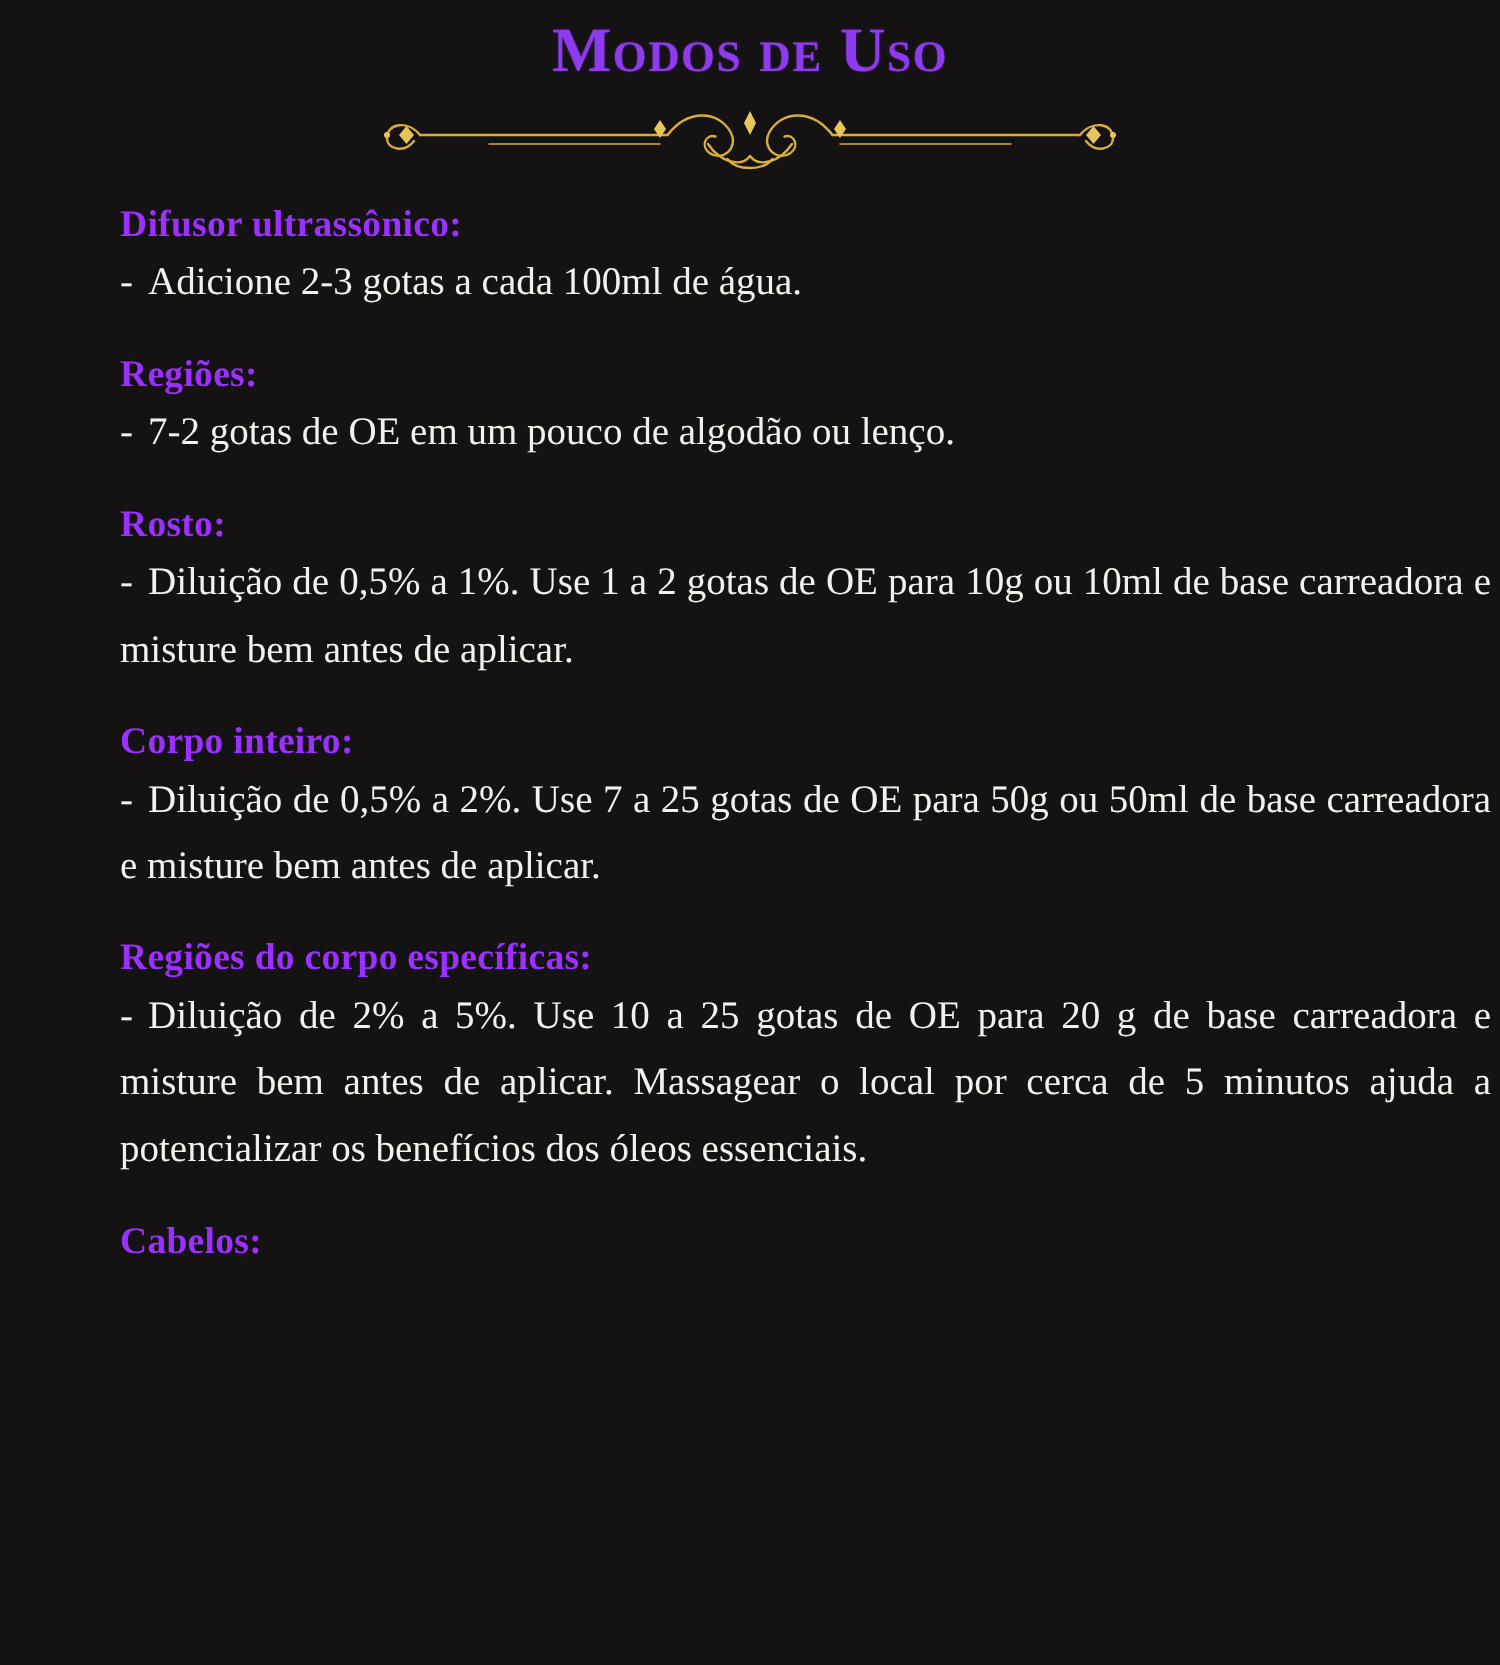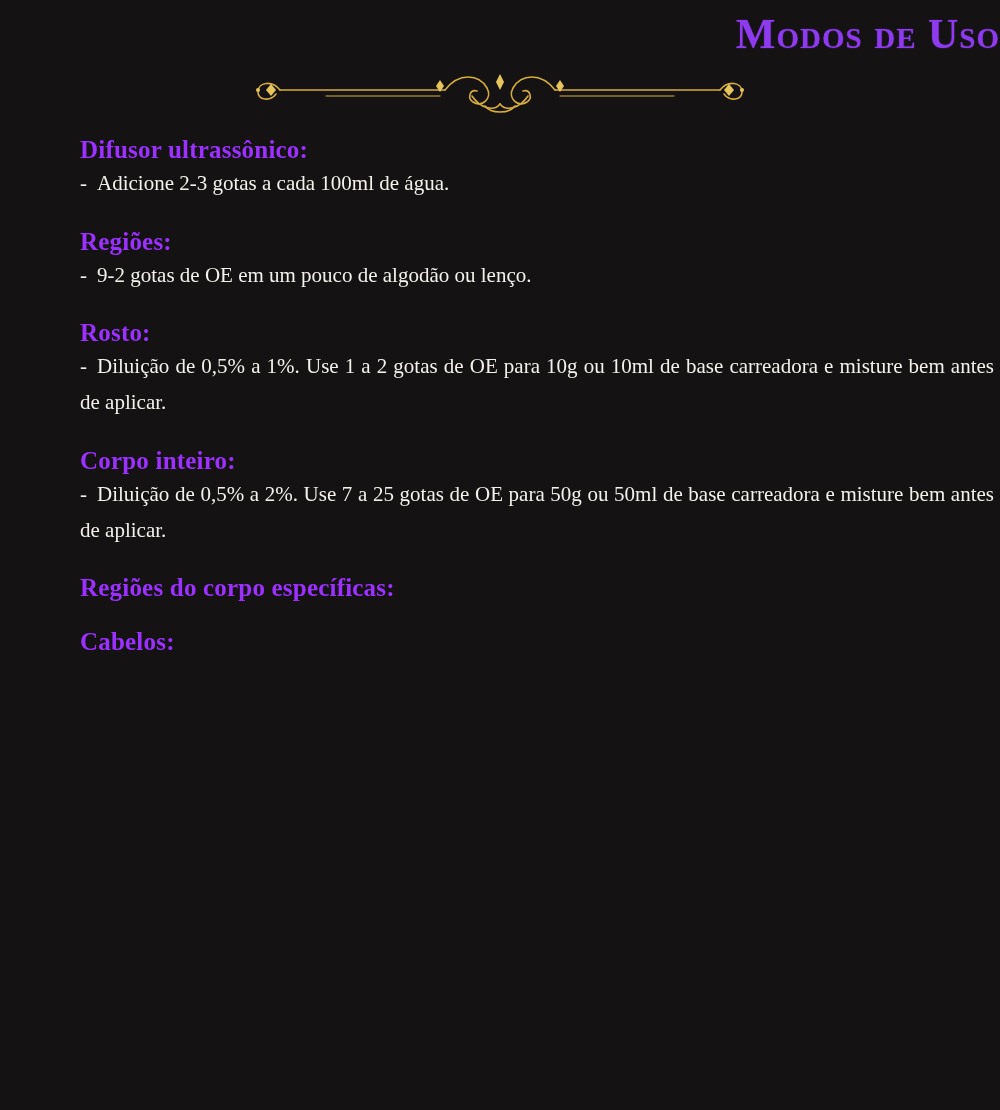--- a/index.html
+++ b/index.html
@@ -31,21 +31,20 @@
   }
   .title {
     font-family: "Liberation Serif", serif;
     font-variant: small-caps;
     font-size: 42px;
     letter-spacing: 1px;
     color: #8e3bf0;
     line-height: 1.05;
     margin: 0;
     text-shadow: 0 0 2px rgba(142,59,240,.4);
-    text-align: right;
   }
 
   .divider-wrap {
     margin-top: 6px;
     display: flex;
     justify-content: center;
     align-items: center;
     height: 58px;
   }
   .divider-wrap svg { display:block; }
@@ -64,21 +63,21 @@
     font-family: "Liberation Serif", serif;
     font-weight: bold;
     font-size: 25px;
     color: #9b30ff;
     margin: 0 0 2px 80px;
     letter-spacing: .2px;
   }
 
   .sec-body {
     font-family: "Liberation Serif", serif;
-    font-size: 21px;
+    font-size: 26px;
     line-height: 1.7;
     color: #f4f1ec;
     margin: 0;
     padding: 0 0 0 80px;
     text-align: justify;
     text-justify: inter-word;
     white-space: normal;
   }
   .sec-body.nowrapline {
     text-align: left;
@@ -130,35 +129,36 @@
 
   <div class="content">
 
     <section class="section">
       <h2 class="sec-head">Difusor ultrassônico:</h2>
       <p class="sec-body nowrapline"><span class="dash">-</span><span>Adicione 2-3 gotas a cada 100ml de água.</span></p>
     </section>
 
     <section class="section">
       <h2 class="sec-head">Regiões:</h2>
-      <p class="sec-body nowrapline"><span class="dash">-</span><span>9-2 gotas de OE em um pouco de algodão ou lenço.</span></p>
+      <p class="sec-body nowrapline"><span class="dash">-</span><span>7-2 gotas de OE em um pouco de algodão ou lenço.</span></p>
     </section>
 
     <section class="section">
       <h2 class="sec-head">Rosto:</h2>
       <p class="sec-body"><span class="dash">-</span><span>Diluição de 0,5% a 1%. Use 1 a 2 gotas de OE para 10g ou 10ml de base carreadora e misture bem antes de aplicar.</span></p>
     </section>
 
     <section class="section">
       <h2 class="sec-head">Corpo inteiro:</h2>
       <p class="sec-body"><span class="dash">-</span><span>Diluição de 0,5% a 2%. Use 7 a 25 gotas de OE para 50g ou 50ml de base carreadora e misture bem antes de aplicar.</span></p>
     </section>
 
     <section class="section">
       <h2 class="sec-head">Regiões do corpo específicas:</h2>
+      <p class="sec-body"><span class="dash">-</span><span>Diluição de 2% a 5%. Use 10 a 25 gotas de OE para 20 g de base carreadora e misture bem antes de aplicar. Massagear o local por cerca de 5 minutos ajuda a potencializar os benefícios dos óleos essenciais.</span></p>
     </section>
 
     <section class="section">
       <h2 class="sec-head">Cabelos:</h2>
     </section>
 
   </div>
 </div>
 
 </body></html>

